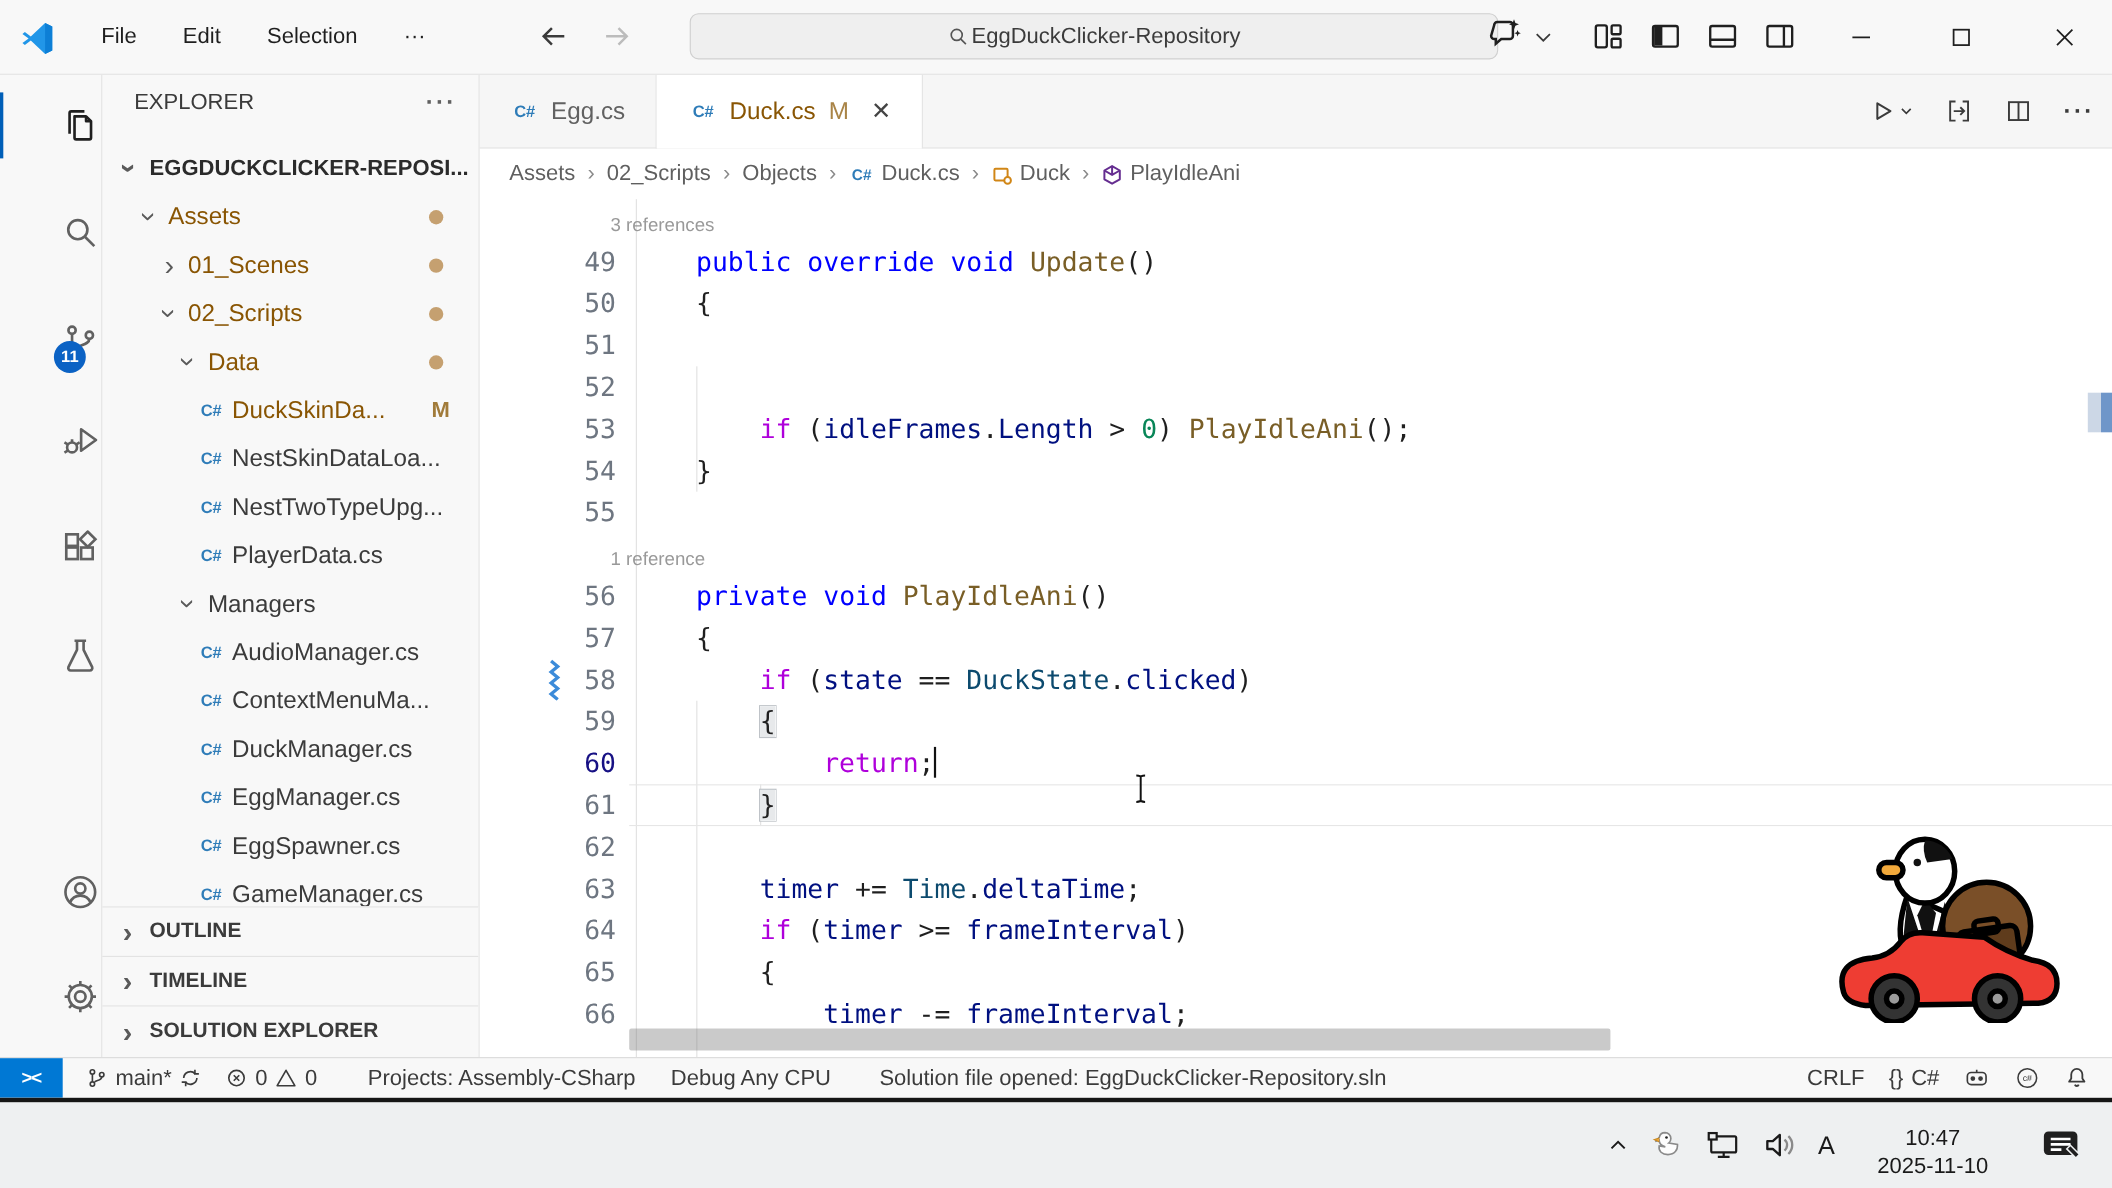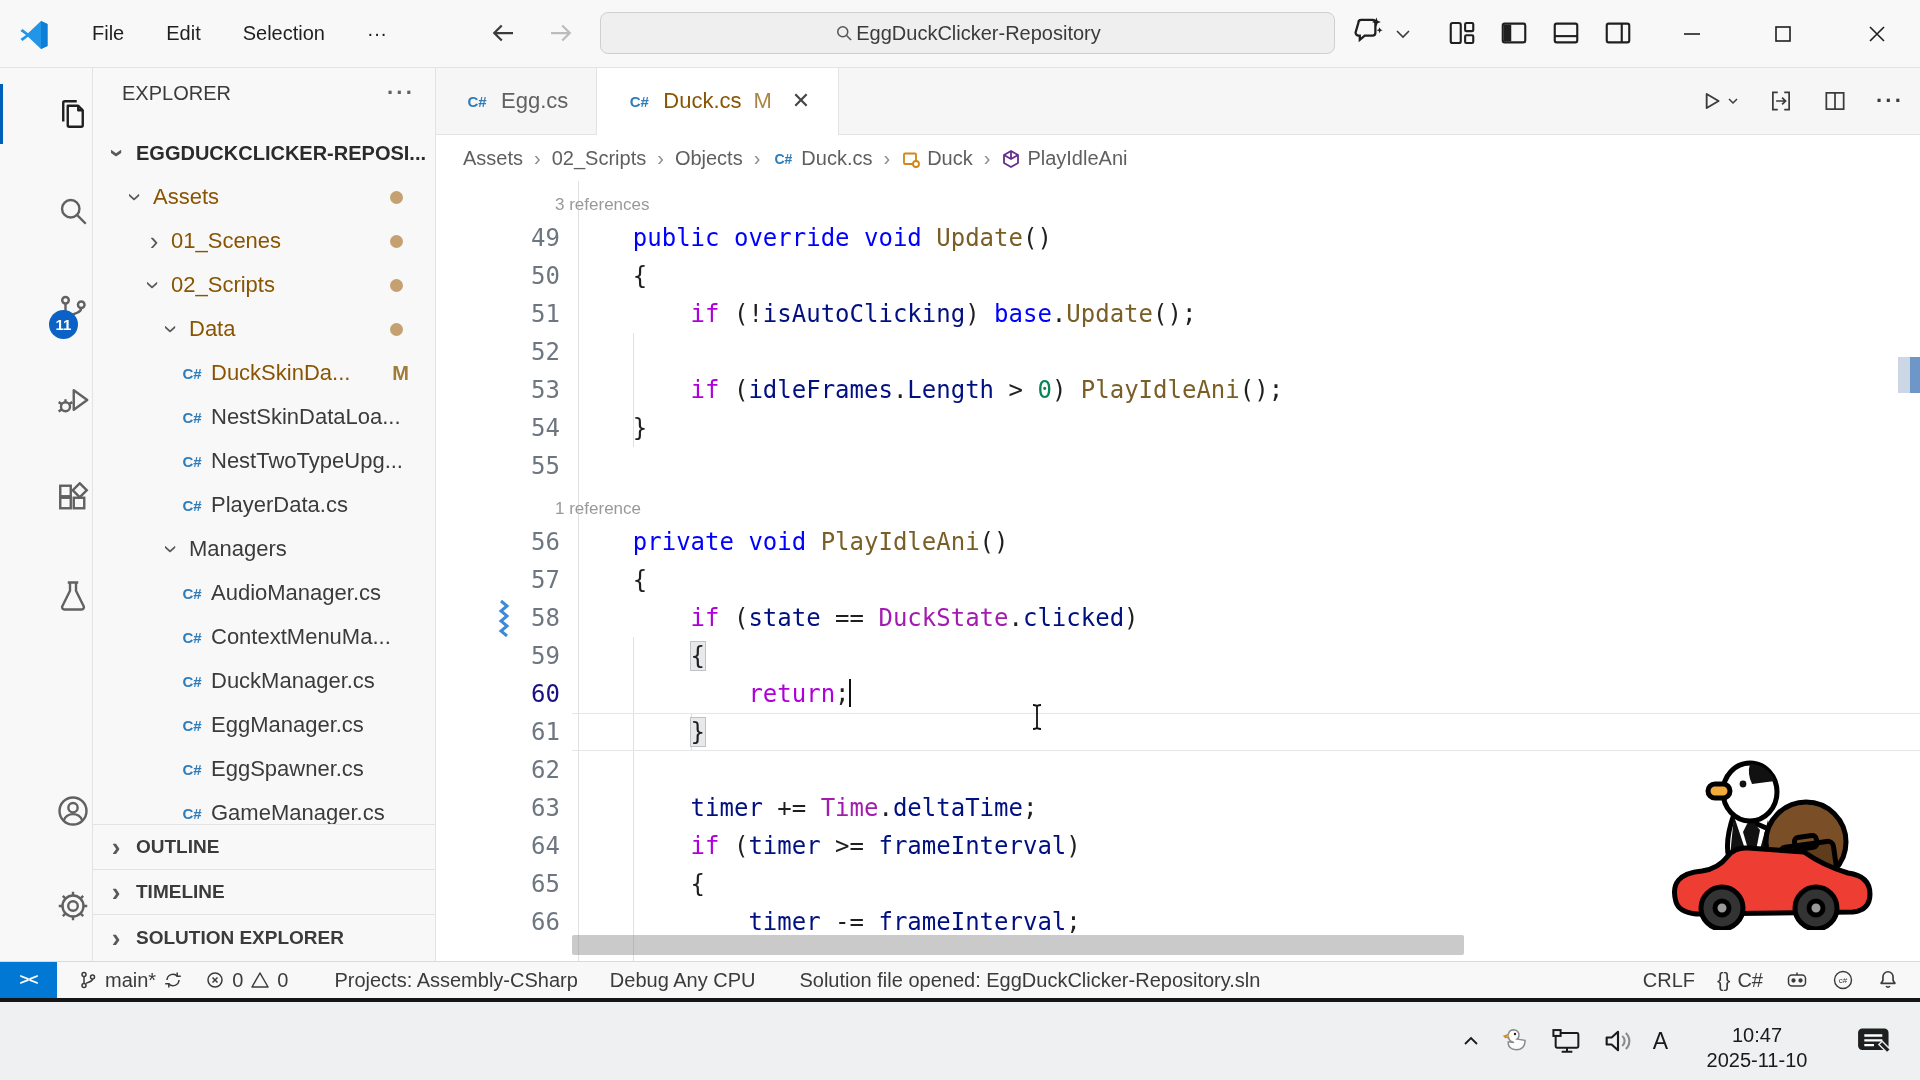--- a/index.html
+++ b/index.html
@@ -5,21 +5,21 @@
   html,body{margin:0;padding:0;width:1920px;height:1080px;overflow:hidden;background:#fff;
     font-family:"Liberation Sans",sans-serif;cursor:default;-webkit-font-smoothing:antialiased;}
   svg{display:block;}
   
   .titlebar{position:absolute;left:0;top:0;width:1920px;height:67px;background:#f8f8f8;
     border-bottom:1px solid #e3e3e3;display:flex;align-items:center;z-index:30;}
   .logo{margin-left:18px;}
   .menus{display:flex;gap:42px;margin-left:42px;font-size:20px;color:#1f1f1f;}
   .menus span{cursor:default;}
   .navarrow{position:absolute;top:18px;}
-  .searchbox{position:absolute;left:600px;top:12px;width:735px;height:42px;border:1px solid #cfcfcf;
+  .searchbox{position:absolute;left:627px;top:12px;width:735px;height:42px;border:1px solid #cfcfcf;
     border-radius:8px;background:#efefef;display:flex;align-items:center;justify-content:center;gap:2px;
     font-size:20px;color:#3b3b3b;box-sizing:border-box;}
   .tb-icon{position:absolute;top:18px;}
   .winbtn{position:absolute;top:14px;width:46px;height:40px;display:flex;align-items:center;justify-content:center;}
   
   .activitybar{position:absolute;left:0;top:67px;width:92px;bottom:119px;background:#f8f8f8;
     border-right:1px solid #e3e3e3;z-index:20;}
   .ab-item{position:absolute;left:0;width:91px;height:84px;display:flex;align-items:center;justify-content:flex-end;}
   .ab-item.active::before{content:'';position:absolute;left:0;top:12px;bottom:12px;width:3px;background:#005fb8;}
   .scm-badge{position:absolute;right:13px;bottom:13px;min-width:29px;height:29px;border-radius:15px;
@@ -60,21 +60,21 @@
   .bc-sep{color:#8a8a8a;margin:0 5px;font-size:20px;}
   
   .codepane{position:absolute;left:435px;top:181px;right:0;bottom:119px;background:#fff;overflow:hidden;z-index:3;}
   .rows{position:absolute;inset:0;z-index:1;}
   .code-row{height:38px;display:flex;position:relative;font:24px/38px "DejaVu Sans Mono",monospace;}
   .gutter{width:140px;flex:none;text-align:right;padding-right:15px;color:#6e7681;box-sizing:border-box;}
   .gutter.active{color:#171184;}
   .line-content{white-space:pre;color:#1f1f1f;text-align:center;}
   .codelens{height:38px;padding-left:120px;font:17px/48px "Liberation Sans",sans-serif;color:#999;}
   .tk-kw{color:#0000ff}.tk-ct{color:#af00db}.tk-fn{color:#795e26}.tk-vr{color:#001080}
-  .tk-ty{color:#a21caf}.tk-nm{color:#098658}.tk-pl{color:#1f1f1f}
+  .tk-ty{color:#0c4a6e}.tk-nm{color:#098658}.tk-pl{color:#1f1f1f}
   .tk-bh{background:#e7e9eb;box-shadow:0 0 0 1px #bfc3c8;}
   .caret{display:inline-block;width:2px;height:28px;background:#111;vertical-align:-5px;margin-left:-1px;}
   .gitmark{position:absolute;left:62px;top:0;}
   .guide{position:absolute;width:1px;background:#e0e0e0;z-index:0;}
   .curline{position:absolute;left:137px;right:0;height:38px;top:532px;border-top:1px solid #e6e6e6;
     border-bottom:1px solid #e6e6e6;box-sizing:border-box;z-index:0;}
   .hbar{position:absolute;left:137px;top:754px;width:892px;height:20px;background:rgba(115,115,115,.38);z-index:2;border-radius:2px;}
   .ruler{position:absolute;right:0;top:176px;width:22px;height:36px;z-index:2;
     background:linear-gradient(90deg,#ccd7e6 0 55%,#6f96c9 55% 100%);}
   .ibeam{position:absolute;left:594px;top:522px;z-index:9;}
@@ -410,21 +410,20 @@
       <div class="code-row">
         <span class="gutter">49</span>
         <span class="line-content"><span class="tk-pl">    </span><span class="tk-kw">public</span><span class="tk-pl"> </span><span class="tk-kw">override</span><span class="tk-pl"> </span><span class="tk-kw">void</span><span class="tk-pl"> </span><span class="tk-fn">Update</span><span class="tk-pl">()</span></span>
       </div>
       <div class="code-row">
         <span class="gutter">50</span>
         <span class="line-content"><span class="tk-pl">    {</span></span>
       </div>
       <div class="code-row">
         <span class="gutter">51</span>
-        <span class="line-content"><span class="tk-pl">        </span><span class="tk-ct">if</span><span class="tk-pl"> (!</span><span class="tk-vr">isAutoClicking</span><span class="tk-pl">) </span><span class="tk-kw">base</span><span class="tk-pl">.</span><span class="tk-fn">Update</span><span class="tk-pl">();</span></span>
       </div>
       <div class="code-row">
         <span class="gutter">52</span>
         <span class="line-content"></span>
       </div>
       <div class="code-row">
         <span class="gutter">53</span>
         <span class="line-content"><span class="tk-pl">        </span><span class="tk-ct">if</span><span class="tk-pl"> (</span><span class="tk-vr">idleFrames</span><span class="tk-pl">.</span><span class="tk-vr">Length</span><span class="tk-pl"> &gt; </span><span class="tk-nm">0</span><span class="tk-pl">) </span><span class="tk-fn">PlayIdleAni</span><span class="tk-pl">();</span></span>
       </div>
       <div class="code-row">

